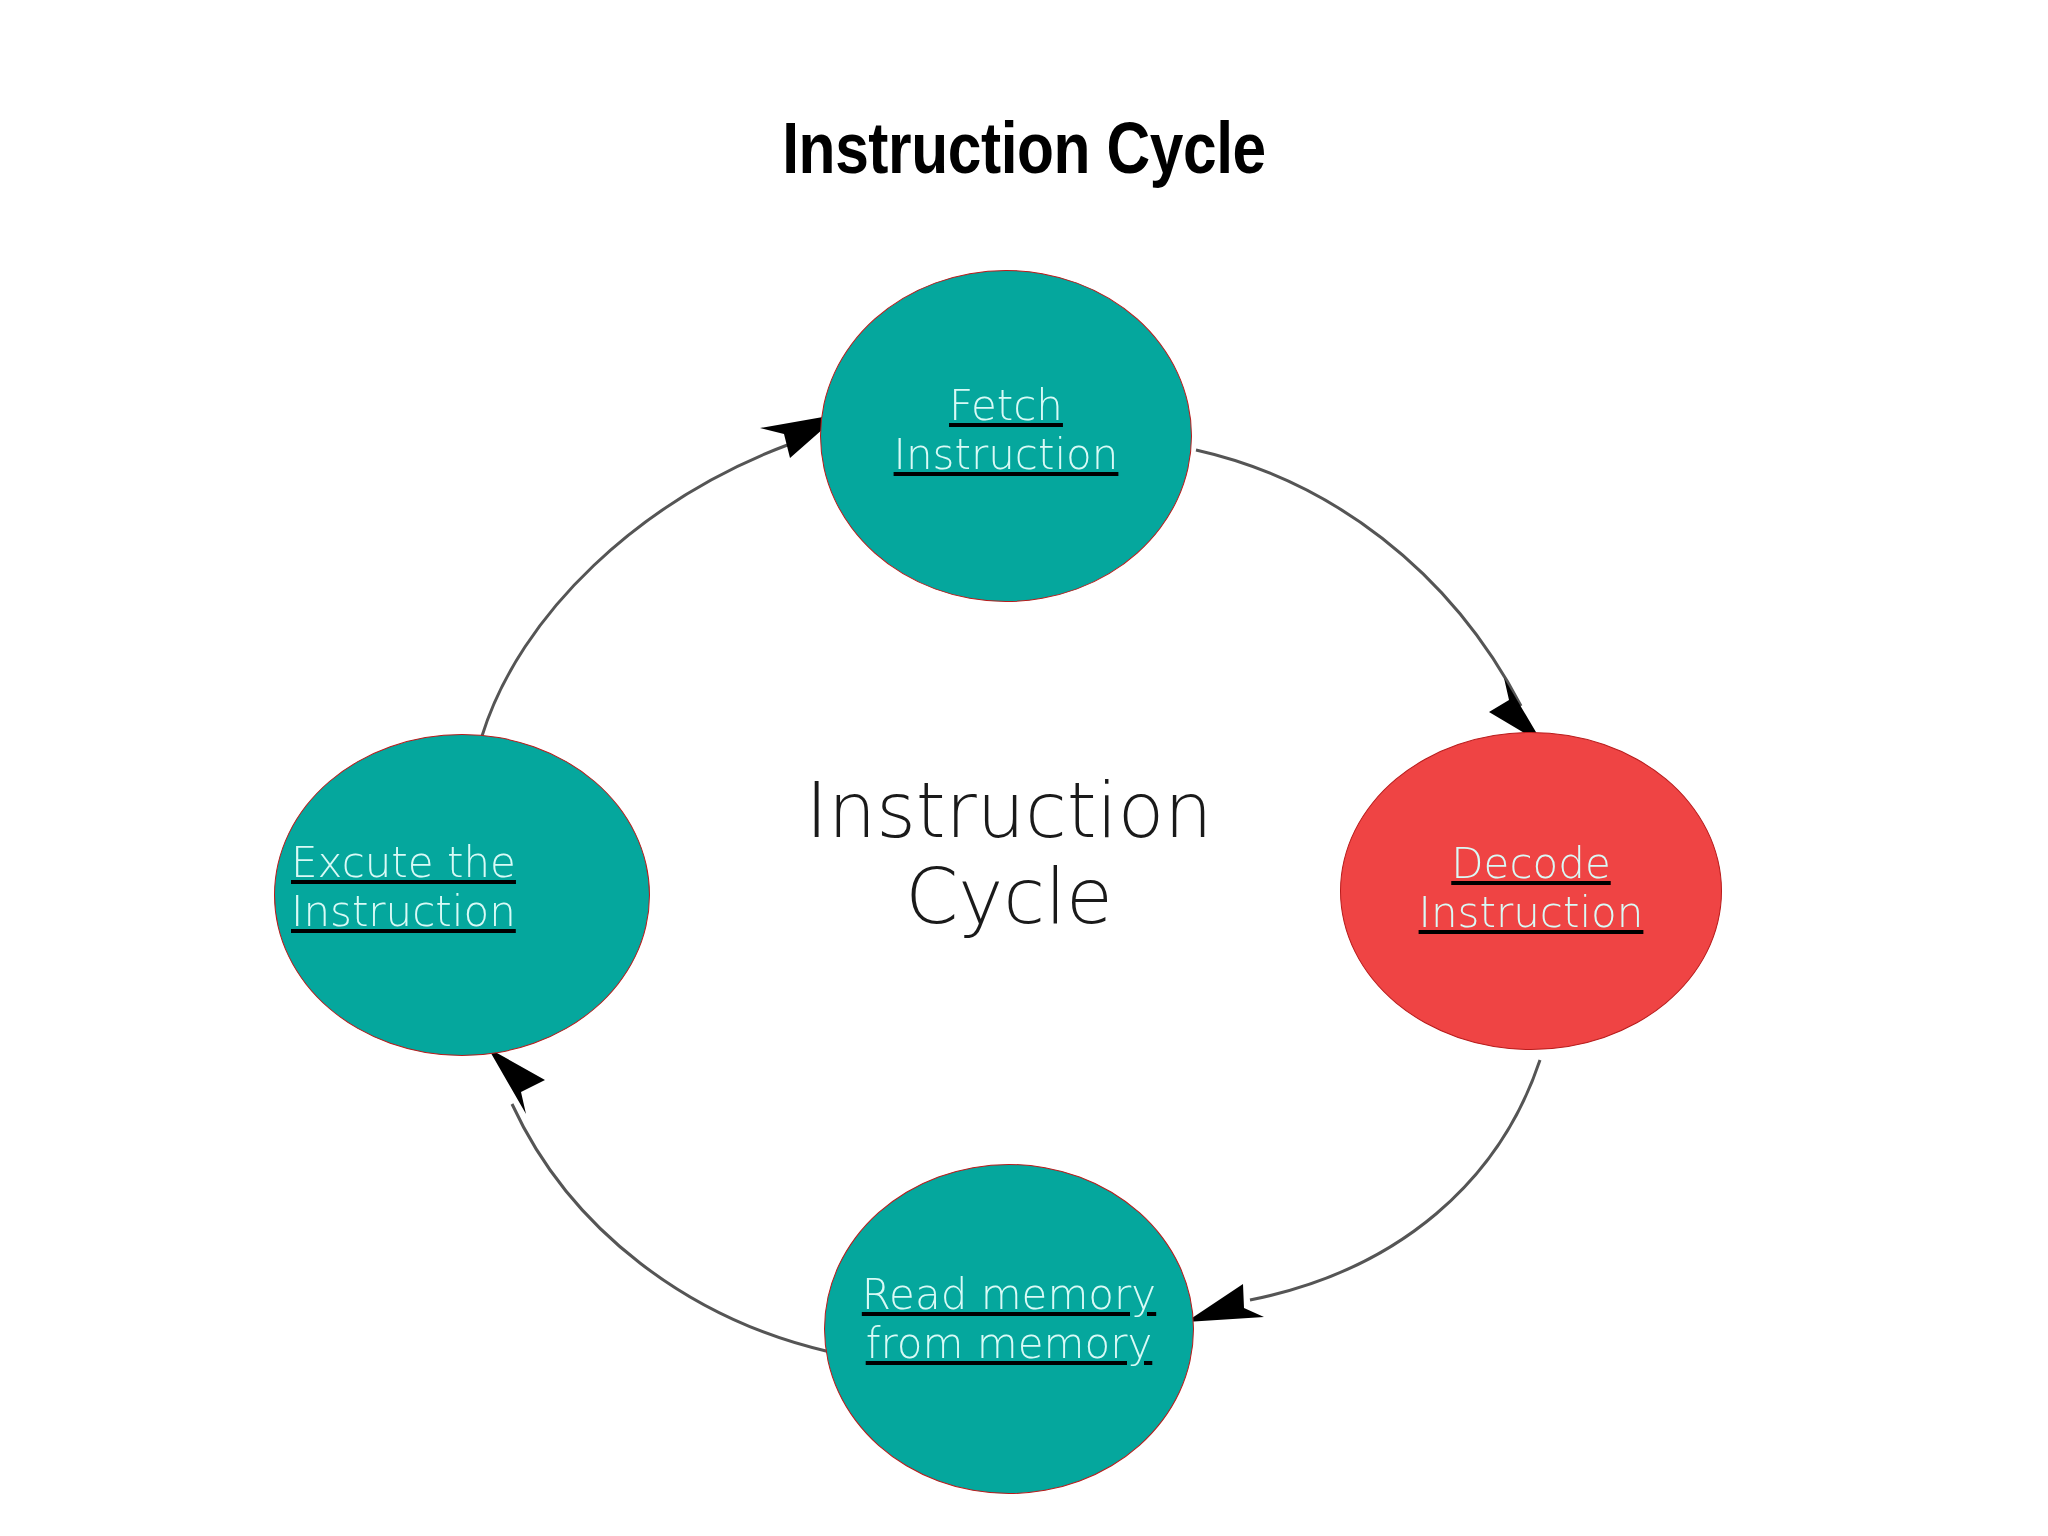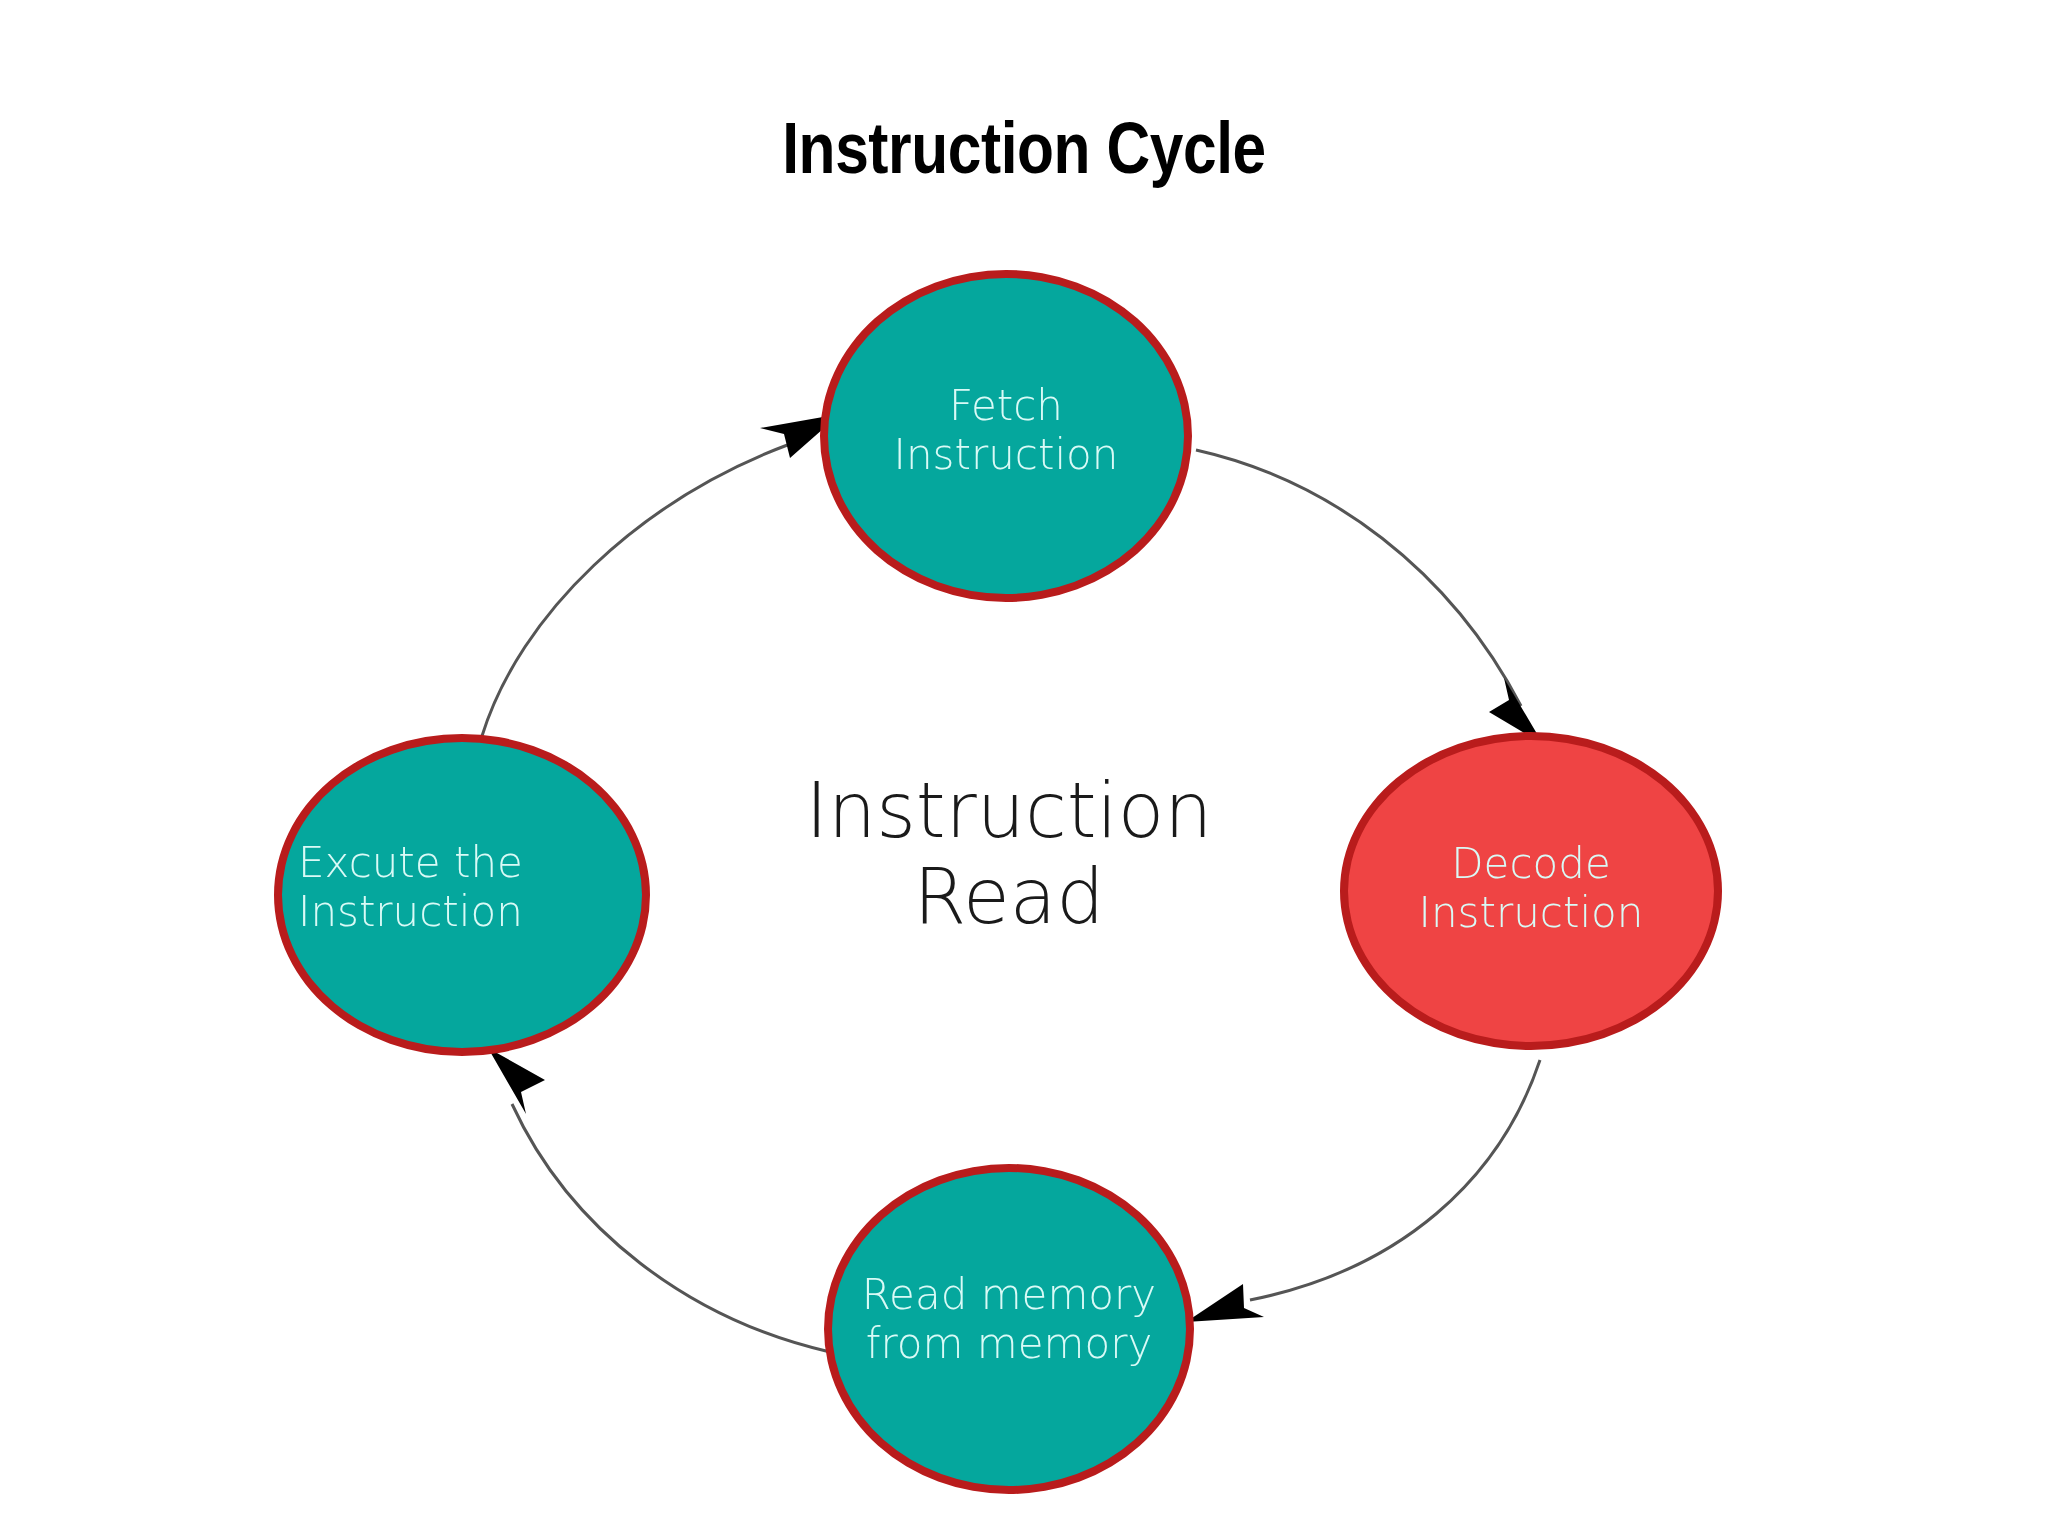--- a/index.html
+++ b/index.html
@@ -63,21 +63,22 @@
   #center-label .cl-line { display: block; }
 
   
   .cycle-node {
     position: absolute;
     border-radius: 50%;
     box-sizing: border-box;
     display: flex;
     align-items: center;
     justify-content: center;
-    border: 8px solid #b91c1c;
+    border: 1px solid #b91c1c;
+    text-decoration: underline;
   }
   .cycle-node .node-text {
     font-family: "DejaVu Sans", "Liberation Sans", sans-serif;
     font-weight: 300;
     font-size: 42px;
     line-height: 49px;
     color: #d9faf6;
     text-align: center;
     white-space: nowrap;
   }
@@ -137,21 +138,21 @@
     </g>
 
     <g>
       <path d="M 482 736 C 520 614, 640 500, 790 444" fill="none" stroke="#555555" stroke-width="3"></path>
       <polygon points="840,414 790,458 784,434 760,428" fill="#000000"></polygon>
     </g>
   </svg>
 
   <div id="center-label">
     <span class="cl-line">Instruction</span>
-    <span class="cl-line">Read</span>
+    <span class="cl-line">Cycle</span>
   </div>
 
   <div id="node-fetch" class="cycle-node" style="background:#05a79d;">
     <div class="node-text">
       <span class="nt-line">Fetch</span>
       <span class="nt-line">Instruction</span>
     </div>
   </div>
 
   <div id="node-decode" class="cycle-node" style="background:#ef4444;">

